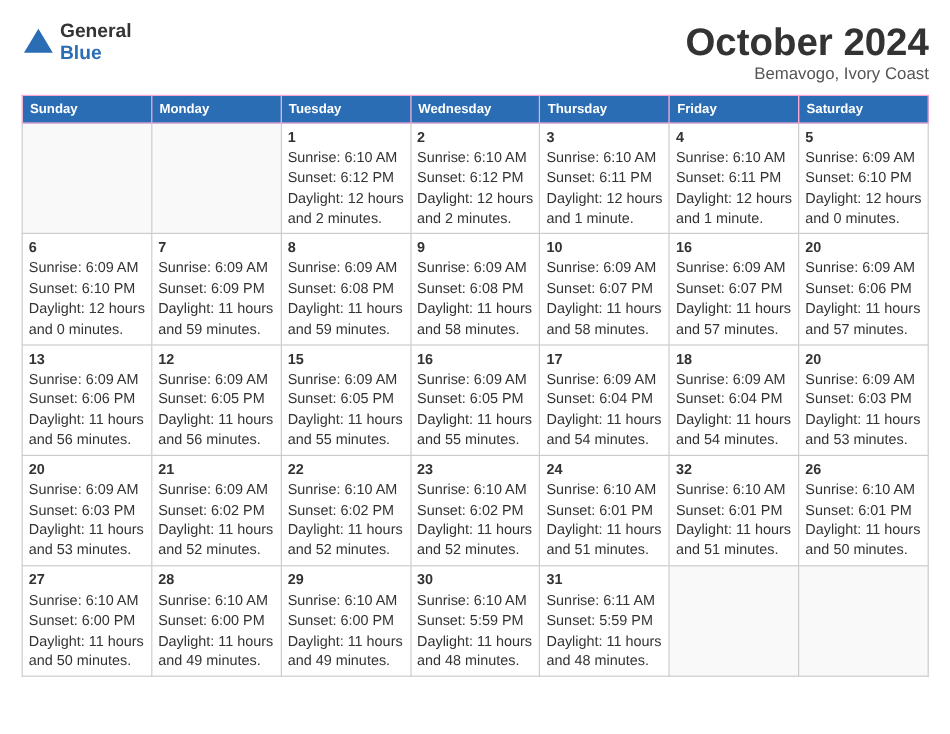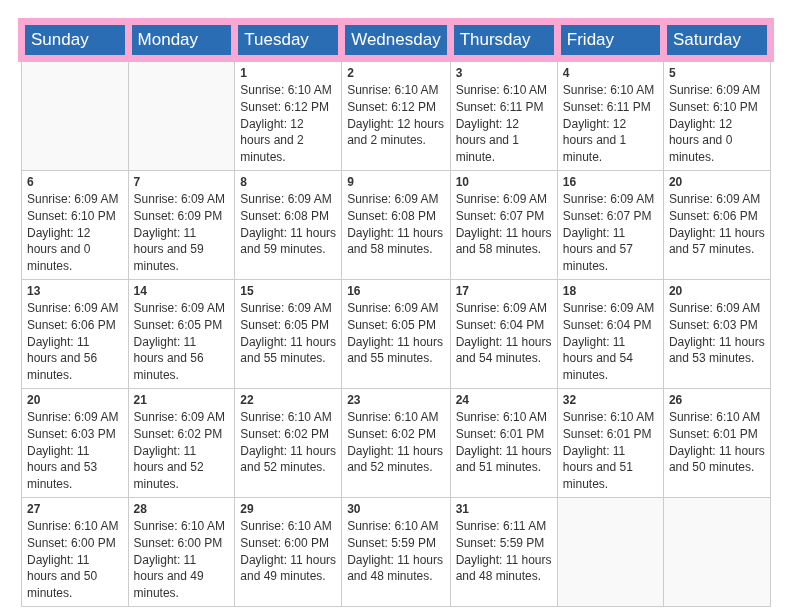--- a/index.html
+++ b/index.html
@@ -63,23 +63,23 @@
     .calendar {
       width: 100%;
       border-collapse: collapse;
       font-size: 10px;
     }
     .calendar th {
       background-color: #2a6db5;
       color: #fff;
       text-align: left;
       padding: 5px 6px;
-      font-size: 17px;
-      font-weight: normal;
-      border: 7px solid #f9a8d4;
+      font-size: 11px;
+      font-weight: bold;
+      border: 1px solid #f9a8d4;
     }
     .calendar td {
       border: 1px solid #ccc;
       vertical-align: top;
       padding: 4px 5px;
       width: 108px;
       min-height: 70px;
       background: #fff;
     }
     .calendar td.empty {
@@ -95,20 +95,36 @@
     .day-info {
       color: #333;
       font-size: 12px;
       line-height: 1.4;
     }
   </style>
 </head>
 <body>
 
 <div class="page">
+  <div class="header">
+    <div class="logo">
+
+      <svg class="logo-icon" viewBox="0 0 28 28">
+        <polygon points="14,2 26,22 2,22" fill="#2a6db5"></polygon>
+      </svg>
+      <div class="logo-text">
+        <span class="logo-general">General</span>
+        <span class="logo-blue">Blue</span>
+      </div>
+    </div>
+    <div class="title-block">
+      <div class="month-title">October 2024</div>
+      <div class="location">Bemavogo, Ivory Coast</div>
+    </div>
+  </div>
 
   <table class="calendar">
     <thead>
       <tr>
         <th>Sunday</th>
         <th>Monday</th>
         <th>Tuesday</th>
         <th>Wednesday</th>
         <th>Thursday</th>
         <th>Friday</th>
@@ -169,21 +185,21 @@
             <span class="day-num">20</span>
             <div class="day-info">Sunrise: 6:09 AM<br>Sunset: 6:06 PM<br>Daylight: 11 hours and 57 minutes.</div>
           </td>
         </tr>
         <tr>
           <td>
             <span class="day-num">13</span>
             <div class="day-info">Sunrise: 6:09 AM<br>Sunset: 6:06 PM<br>Daylight: 11 hours and 56 minutes.</div>
           </td>
           <td>
-            <span class="day-num">14</span>
+            <span class="day-num">12</span>
             <div class="day-info">Sunrise: 6:09 AM<br>Sunset: 6:05 PM<br>Daylight: 11 hours and 56 minutes.</div>
           </td>
           <td>
             <span class="day-num">15</span>
             <div class="day-info">Sunrise: 6:09 AM<br>Sunset: 6:05 PM<br>Daylight: 11 hours and 55 minutes.</div>
           </td>
           <td>
             <span class="day-num">16</span>
             <div class="day-info">Sunrise: 6:09 AM<br>Sunset: 6:05 PM<br>Daylight: 11 hours and 55 minutes.</div>
           </td>

